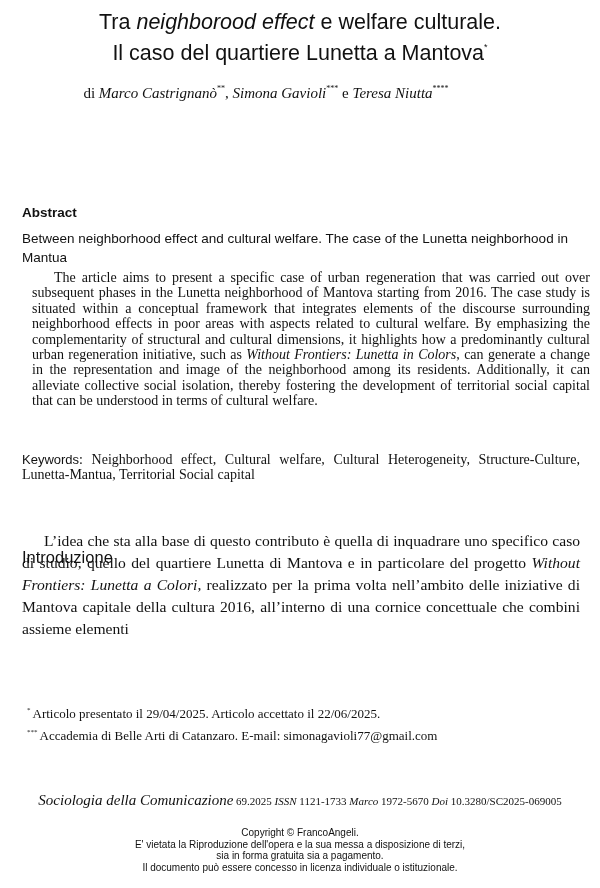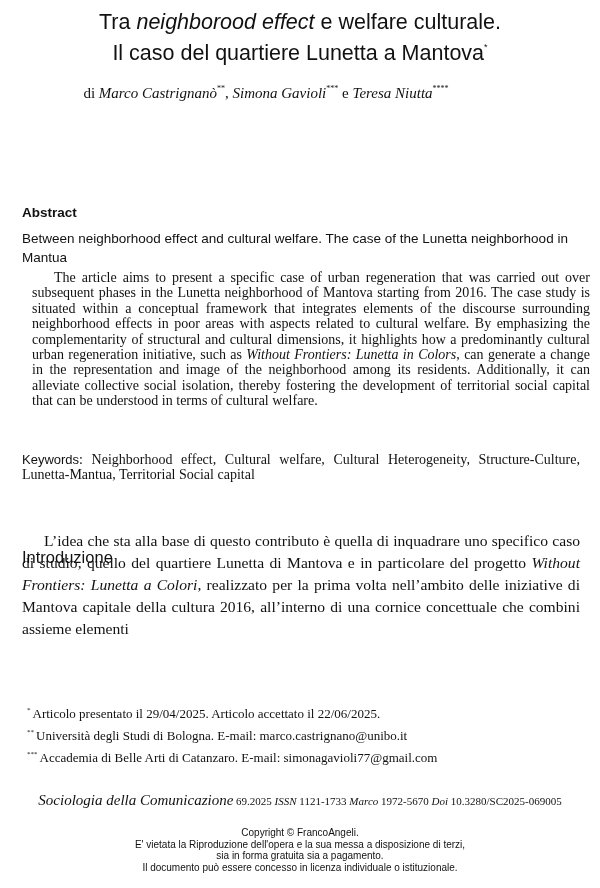--- a/index.html
+++ b/index.html
@@ -53,21 +53,20 @@
 <div id="abstract-sub" class="abs sans">Between neighborhood effect and cultural welfare. The case of the Lunetta neighborhood in Mantua</div>
 <div id="abstract-body" class="abs serif indent"><span>The article aims to present a specific case of urban regeneration that was carried out over subsequent phases in the Lunetta neighborhood of Mantova starting from 2016. The case study is situated within a conceptual framework that integrates ele­ments of the discourse surrounding neighborhood effects in poor areas with aspects related to cultural welfare. By emphasizing the complementarity of structural and cultural dimensions, it highlights how a predominantly cultural urban regeneration initiative, such as </span><i>Without Frontiers: Lunetta in Colors</i><span>, can generate a change in the representation and image of the neighborhood among its residents. Additionally, it can alleviate collective social isolation, thereby fostering the development of terri­torial social capital that can be understood in terms of cultural welfare.</span></div>
 
 <div id="keywords" class="abs serif"><span class="kw-label">Keywords</span><span>: Neighborhood effect, Cultural welfare, Cultural Heterogeneity, Struc­ture-Culture, Lunetta-Mantua, Territorial Social capital</span></div>
 
 <div id="intro-h" class="abs sans">Introduzione</div>
 <div id="intro-body" class="abs serif indent"><span>L’idea che sta alla base di questo contributo è quella di inquadrare uno specifico caso di studio, quello del quartiere Lunetta di Mantova e in par­ticolare del progetto </span><i>Without Frontiers: Lunetta a Colori</i><span>, realizzato per la prima volta nell’ambito delle iniziative di Mantova capitale della cultura 2016, all’interno di una cornice concettuale che combini assieme elementi</span></div>
 
 <div id="footnotes" class="abs serif">
   <div><sup>*</sup><span>Articolo presentato il 29/04/2025. Articolo accettato il 22/06/2025.</span></div>
-  <div><sup>**</sup><span>Università degli Studi di Bologna. E-mail: marco.castrignano@unibo.it</span></div>
   <div><sup>***</sup><span>Accademia di Belle Arti di Catanzaro. E-mail: simonagavioli77@gmail.com</span></div>
 </div>
 
 <div id="journal" class="abs serif">
   <span class="jname">Sociologia della Comunicazione</span><span> 69.2025 </span><i>ISSN</i><span> 1121-1733 </span><i>Marco</i><span> 1972-5670 </span><i>Doi</i><span> 10.3280/SC2025-069005</span>
 </div>
 
 <div id="copyright" class="abs sans">
   <div>Copyright © FrancoAngeli.</div>
   <div>E' vietata la Riproduzione dell'opera e la sua messa a disposizione di terzi,</div>

